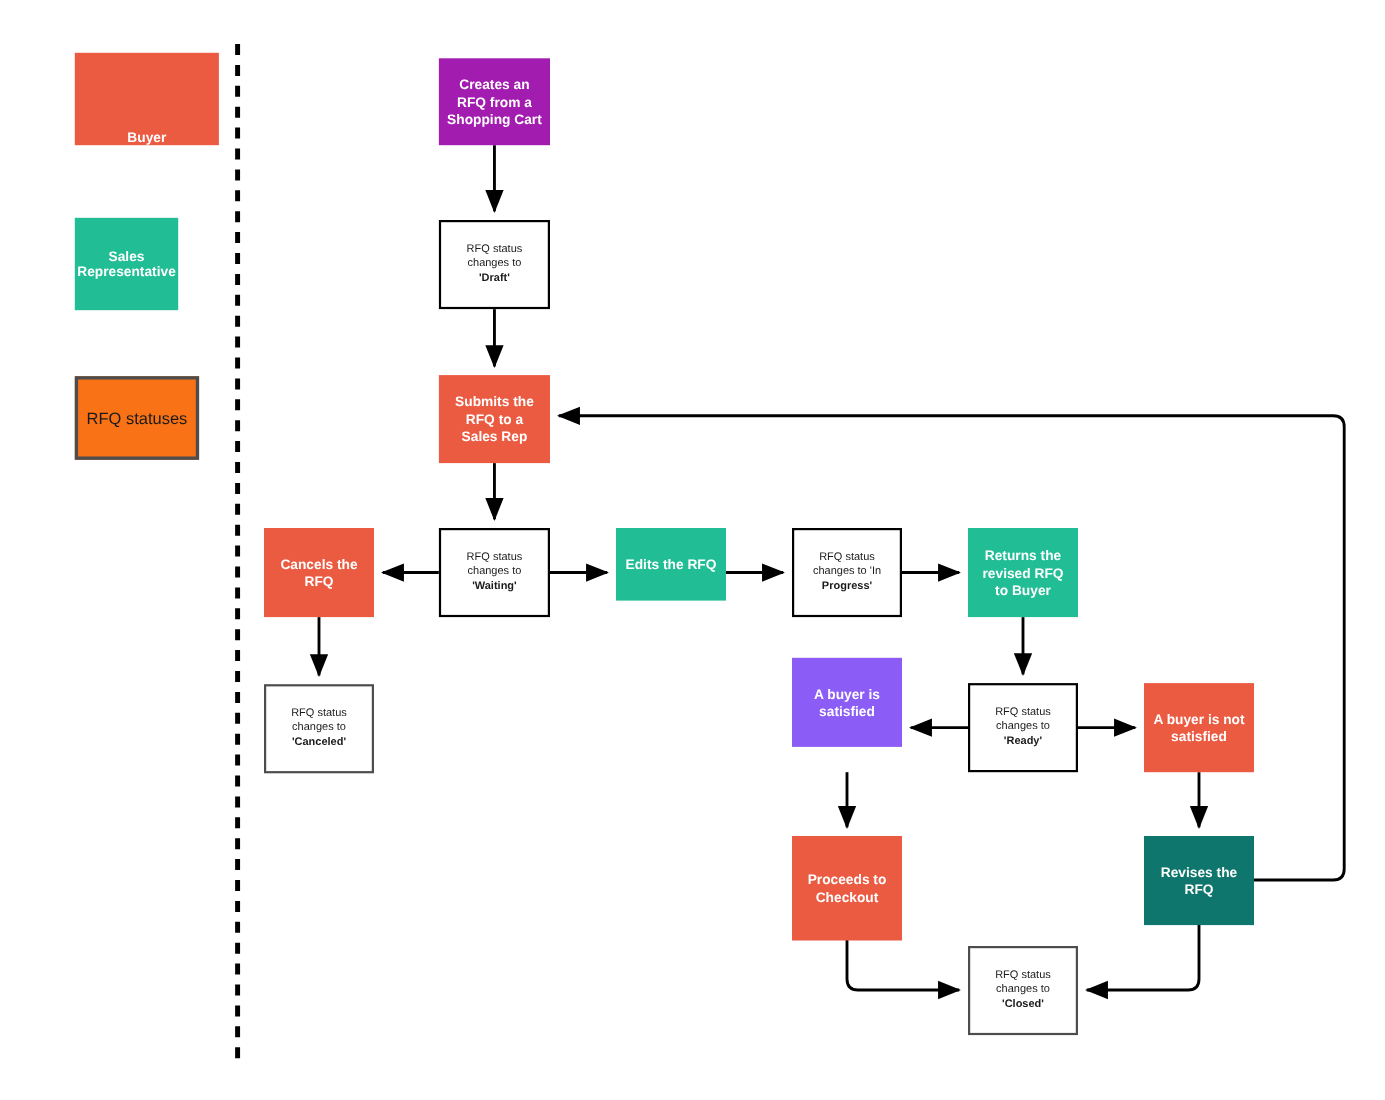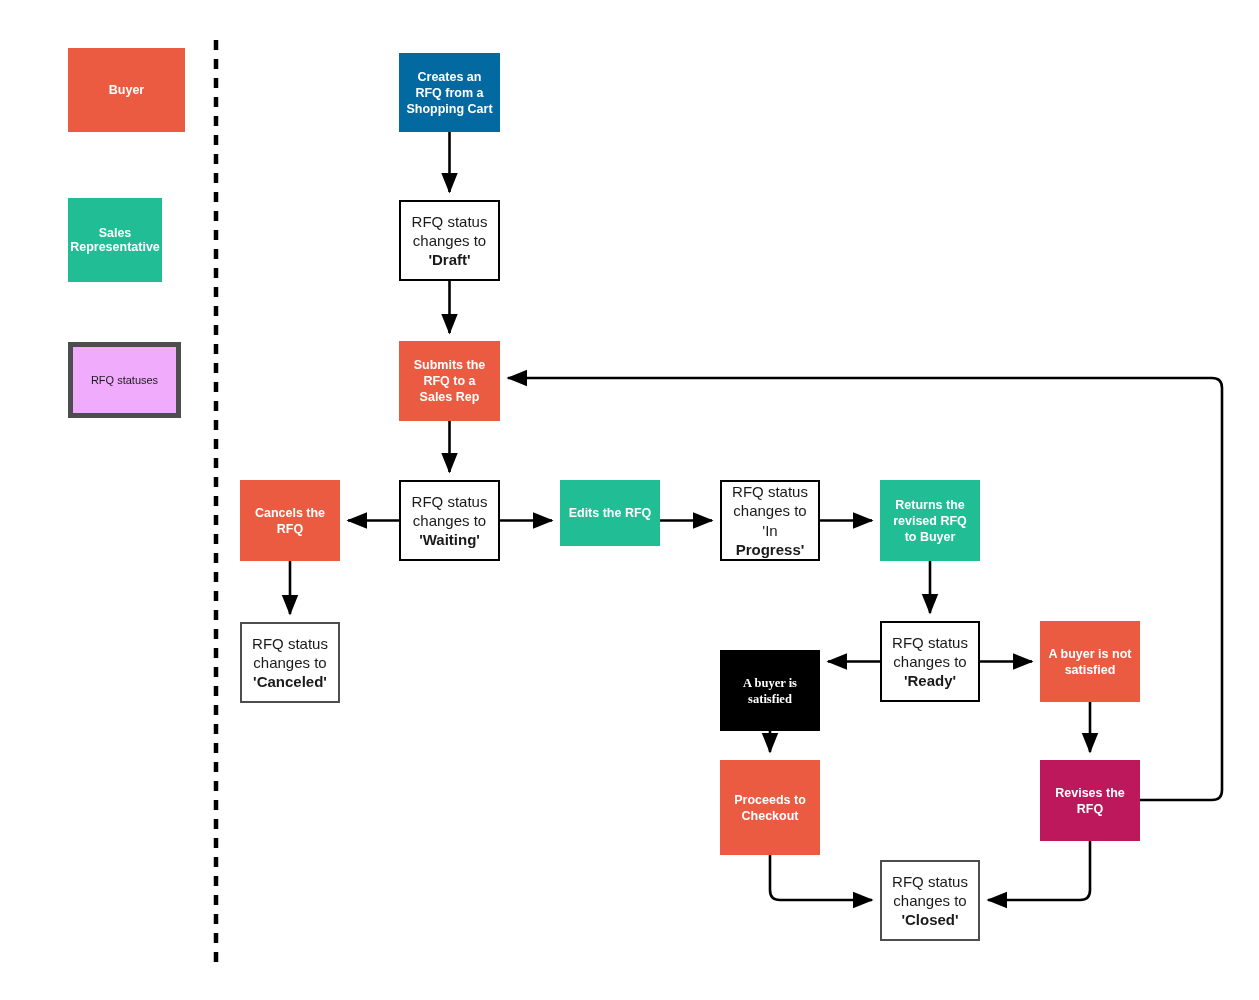--- a/index.html
+++ b/index.html
@@ -4,27 +4,27 @@
 <style>
   html,body{margin:0;padding:0;background:#ffffff;}
   body{width:1259px;height:1000px;overflow:hidden;
        font-family:"Liberation Sans","DejaVu Sans",sans-serif;}
   #stage{position:relative;width:1259px;height:1000px;background:#fff;}
   svg.layer{position:absolute;left:0;top:0;width:1259px;height:1000px;}
   .node{position:absolute;box-sizing:border-box;display:flex;align-items:center;
         justify-content:center;text-align:center;line-height:1.28;}
   .node .lbl{display:block;padding:0 6px;}
   .actor{color:#ffffff;font-size:12.5px;font-weight:bold;}
-  .status{background:#ffffff;color:#1a1a1a;font-size:15px;font-weight:normal;}
+  .status{background:#ffffff;color:#1a1a1a;font-size:10px;font-weight:normal;}
   .status.b{border:2px solid #000000;}
   .status.g{border:2px solid #4d4d4d;}
   .legend-key{position:absolute;box-sizing:border-box;display:flex;align-items:center;
         justify-content:center;text-align:center;}
   .legend-key.sw{color:#fff;font-size:12.5px;font-weight:bold;}
-  .legend-key.box{background:#f0abfc;border:5px solid #ef4444;color:#1a1a1a;font-size:11px;}
+  .legend-key.box{background:#f97316;border:3px solid #ef4444;color:#1a1a1a;font-size:15px;}
   .q{font-weight:bold;}
 </style>
 </head>
 <body>
 
 <div id="stage">
 
   <svg class="layer" viewBox="0 0 1259 1000">
     <defs>
       <marker id="arrow" markerWidth="9" markerHeight="9" refX="7.4" refY="3.6" orient="auto" markerUnits="strokeWidth">
@@ -46,33 +46,33 @@
         <path d="M980,661.5 L1032,661.5" marker-end="url(#arrow)"></path>
         <path d="M770,702 L770,752" marker-end="url(#arrow)"></path>
         <path d="M1090,702 L1090,752" marker-end="url(#arrow)"></path>
         <path d="M770,841 L770,890 Q770,900 780,900 L872,900" marker-end="url(#arrow)"></path>
         <path d="M1090,841 L1090,890 Q1090,900 1080,900 L988,900" marker-end="url(#arrow)"></path>
         <path d="M1140,800 L1212,800 Q1222,800 1222,790 L1222,388 Q1222,378 1212,378 L508,378" marker-end="url(#arrow)"></path>
       </g>
   </svg>
 
   <div id="legend">
-      <div class="legend-key sw" style="left: 68px; top: 48px; width: 117px; height: 84px; background: rgb(235, 91, 66);">
+      <div class="legend-key sw" style="left: 68px; top: 48px; width: 131px; height: 84px; background: rgb(235, 91, 66); align-items: flex-end;">
         <span>Buyer</span>
       </div>
       <div class="legend-key sw" style="left: 68px; top: 198px; width: 94px; height: 84px; background: rgb(33, 189, 149);">
         <span>Sales<br>Representative</span>
       </div>
       <div class="legend-key box" style="left: 68px; top: 342px; width: 113px; height: 76px; border-color: rgb(77, 77, 77);">
         <span>RFQ statuses</span>
       </div>
     </div>
 
   <div id="nodes">
-      <div class="node actor" style="left: 399px; top: 53px; width: 101px; height: 79px; background: #0369a1;">
+      <div class="node actor" style="left: 399px; top: 53px; width: 101px; height: 79px; background: #a21caf;">
         <span class="lbl">Creates an<br>RFQ from a<br>Shopping Cart</span>
       </div>
       <div class="node status b" style="left: 399px; top: 200px; width: 101px; height: 81px; background: rgb(255, 255, 255); border-color: rgb(0, 0, 0);">
         <span class="lbl">RFQ status<br>changes to<br><span class="q">'Draft'</span></span>
       </div>
       <div class="node actor" style="left: 399px; top: 341px; width: 101px; height: 80px; background: rgb(235, 91, 66);">
         <span class="lbl">Submits the<br>RFQ to a<br>Sales Rep</span>
       </div>
       <div class="node actor" style="left: 240px; top: 480px; width: 100px; height: 81px; background: rgb(235, 91, 66);">
         <span class="lbl">Cancels the<br>RFQ</span>
@@ -85,33 +85,33 @@
       </div>
       <div class="node status b" style="left: 720px; top: 480px; width: 100px; height: 81px; background: rgb(255, 255, 255); border-color: rgb(0, 0, 0);">
         <span class="lbl">RFQ status<br>changes to 'In<br><span class="q">Progress'</span></span>
       </div>
       <div class="node actor" style="left: 880px; top: 480px; width: 100px; height: 81px; background: rgb(33, 189, 149);">
         <span class="lbl">Returns the<br>revised RFQ<br>to Buyer</span>
       </div>
       <div class="node status g" style="left: 240px; top: 622px; width: 100px; height: 81px; background: rgb(255, 255, 255); border-color: rgb(77, 77, 77);">
         <span class="lbl">RFQ status<br>changes to<br><span class="q">'Canceled'</span></span>
       </div>
-      <div class="node actor" style="left: 720px; top: 650px; width: 100px; height: 81px; background: #000000; font-family: Liberation Serif, serif;">
+      <div class="node actor" style="left: 720px; top: 598px; width: 100px; height: 81px; background: #8b5cf6;">
         <span class="lbl">A buyer is<br>satisfied</span>
       </div>
       <div class="node status b" style="left: 880px; top: 621px; width: 100px; height: 81px; background: rgb(255, 255, 255); border-color: rgb(0, 0, 0);">
         <span class="lbl">RFQ status<br>changes to<br><span class="q">'Ready'</span></span>
       </div>
       <div class="node actor" style="left: 1040px; top: 621px; width: 100px; height: 81px; background: rgb(235, 91, 66);">
         <span class="lbl">A buyer is not<br>satisfied</span>
       </div>
       <div class="node actor" style="left: 720px; top: 760px; width: 100px; height: 95px; background: rgb(235, 91, 66);">
         <span class="lbl">Proceeds to<br>Checkout</span>
       </div>
-      <div class="node actor" style="left: 1040px; top: 760px; width: 100px; height: 81px; background: #be185d;">
+      <div class="node actor" style="left: 1040px; top: 760px; width: 100px; height: 81px; background: #0f766e;">
         <span class="lbl">Revises the<br>RFQ</span>
       </div>
       <div class="node status g" style="left: 880px; top: 860px; width: 100px; height: 81px; background: rgb(255, 255, 255); border-color: rgb(77, 77, 77);">
         <span class="lbl">RFQ status<br>changes to<br><span class="q">'Closed'</span></span>
       </div>
     </div>
 
 </div>
 
 </body></html>

